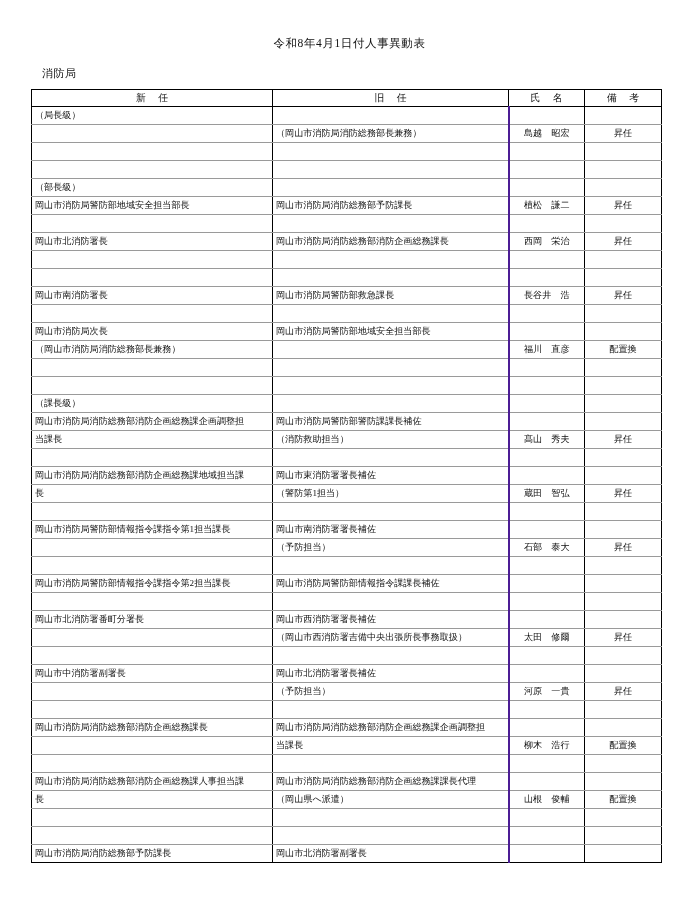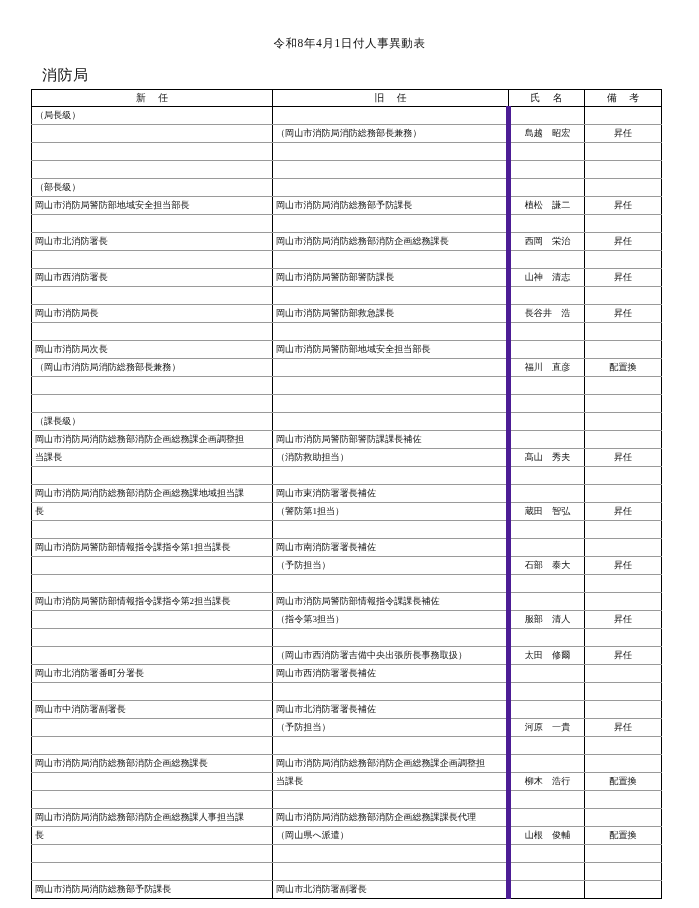--- a/index.html
+++ b/index.html
@@ -27,21 +27,21 @@
     left: 0;
     width: 699px;
     text-align: center;
     font-size: 11.5px;
     letter-spacing: 0.6px;
   }
   .org-label {
     position: absolute;
     top: 66px;
     left: 42px;
-    font-size: 15px;
+    font-size: 11px;
     letter-spacing: 0.5px;
   }
   table.xfer {
     position: absolute;
     top: 89px;
     left: 31px;
     width: 630px;
     border-collapse: collapse;
     table-layout: fixed;
     font-size: 9.1px;
@@ -80,21 +80,21 @@
   table.xfer tbody td.col-new,
   table.xfer thead th.col-new { border-left: 1.4px solid #000; }
   table.xfer tbody td.col-note,
   table.xfer thead th.col-note { border-right: 1.4px solid #000; }
   table.xfer td.col-new, table.xfer td.col-old {
     border-left-width: 1px;
     border-right-width: 1px;
   }
   table.xfer td.col-new { border-left: 1.4px solid #000; border-right: 1px solid #000; }
   table.xfer td.col-old { border-left: 1px solid #000; border-right: 1px solid #000; }
-  table.xfer td.col-name { border-left: 5px solid #4c1d95; border-right: 1px solid #000; }
+  table.xfer td.col-name { border-left: 2px solid #4c1d95; border-right: 1px solid #000; }
   table.xfer td.col-note { border-left: 1px solid #000; border-right: 1.4px solid #000; margin-left: 15px; }
 
   td.col-new, td.col-old { text-align: left; }
   td.col-name, td.col-note { text-align: center; }
   td.group { padding-left: 9px; }
 </style>
 </head>
 <body>
 
 <div class="page">
@@ -167,33 +167,27 @@
           <td class="col-name">西岡　栄治</td>
           <td class="col-note">昇任</td>
         </tr>
         <tr>
           <td class="col-new"></td>
           <td class="col-old"></td>
           <td class="col-name"></td>
           <td class="col-note"></td>
         </tr>
         <tr>
-          <td class="col-new">岡山市西消防署長</td>
-          <td class="col-old">岡山市消防局警防部警防課長</td>
-          <td class="col-name">山神　清志</td>
-          <td class="col-note">昇任</td>
-        </tr>
-        <tr>
-          <td class="col-new"></td>
-          <td class="col-old"></td>
-          <td class="col-name"></td>
-          <td class="col-note"></td>
-        </tr>
-        <tr>
-          <td class="col-new">岡山市消防局長</td>
+          <td class="col-new"></td>
+          <td class="col-old"></td>
+          <td class="col-name"></td>
+          <td class="col-note"></td>
+        </tr>
+        <tr>
+          <td class="col-new">岡山市南消防署長</td>
           <td class="col-old">岡山市消防局警防部救急課長</td>
           <td class="col-name">長谷井　浩</td>
           <td class="col-note">昇任</td>
         </tr>
         <tr>
           <td class="col-new"></td>
           <td class="col-old"></td>
           <td class="col-name"></td>
           <td class="col-note"></td>
         </tr>
@@ -282,41 +276,35 @@
           <td class="col-note"></td>
         </tr>
         <tr>
           <td class="col-new">岡山市消防局警防部情報指令課指令第2担当課長</td>
           <td class="col-old">岡山市消防局警防部情報指令課課長補佐</td>
           <td class="col-name"></td>
           <td class="col-note"></td>
         </tr>
         <tr>
           <td class="col-new"></td>
-          <td class="col-old">（指令第3担当）</td>
-          <td class="col-name">服部　清人</td>
-          <td class="col-note">昇任</td>
-        </tr>
-        <tr>
-          <td class="col-new"></td>
-          <td class="col-old"></td>
+          <td class="col-old"></td>
+          <td class="col-name"></td>
+          <td class="col-note"></td>
+        </tr>
+        <tr>
+          <td class="col-new">岡山市北消防署番町分署長</td>
+          <td class="col-old">岡山市西消防署署長補佐</td>
           <td class="col-name"></td>
           <td class="col-note"></td>
         </tr>
         <tr>
           <td class="col-new"></td>
           <td class="col-old">（岡山市西消防署吉備中央出張所長事務取扱）</td>
           <td class="col-name">太田　修爾</td>
           <td class="col-note">昇任</td>
-        </tr>
-        <tr>
-          <td class="col-new">岡山市北消防署番町分署長</td>
-          <td class="col-old">岡山市西消防署署長補佐</td>
-          <td class="col-name"></td>
-          <td class="col-note"></td>
         </tr>
         <tr>
           <td class="col-new"></td>
           <td class="col-old"></td>
           <td class="col-name"></td>
           <td class="col-note"></td>
         </tr>
         <tr>
           <td class="col-new">岡山市中消防署副署長</td>
           <td class="col-old">岡山市北消防署署長補佐</td>

